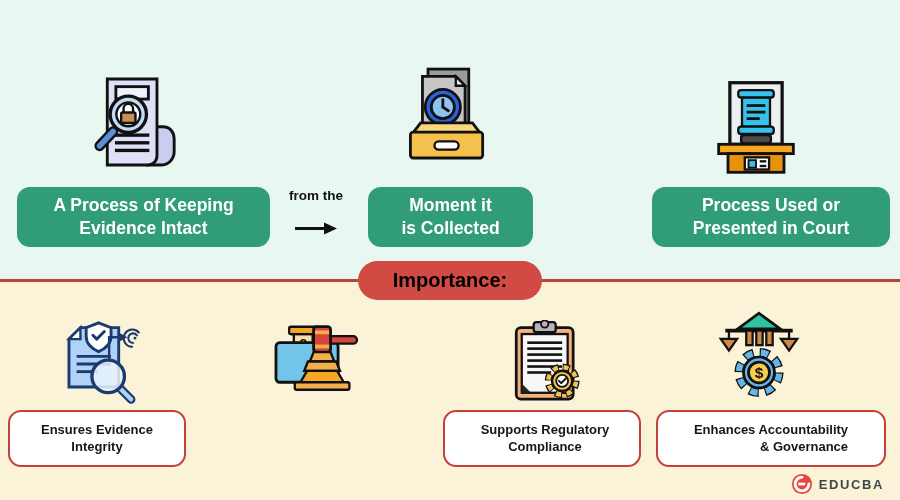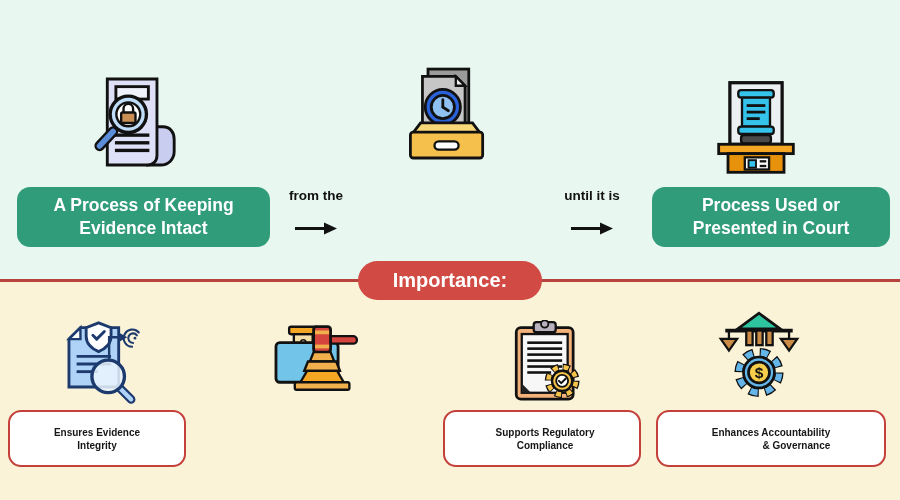--- a/index.html
+++ b/index.html
@@ -26,27 +26,27 @@
     white-space:pre-line;padding:6px 8px;
   }
   .connector{
     position:absolute;top:188px;width:78px;display:flex;flex-direction:column;
     align-items:center;gap:19px;
   }
   .connector .lbl{font-size:13.5px;font-weight:600;color:#111;white-space:nowrap;}
   .pill{
     position:absolute;left:358px;top:261px;width:184px;height:39px;
     background:#D14B44;border-radius:20px;display:flex;align-items:center;justify-content:center;
-    color:#ffffff;font-size:20px;font-weight:800;z-index:3;
+    color:#000000;font-size:20px;font-weight:800;z-index:3;
   }
   .imp-box{
     position:absolute;top:410px;height:57px;background:#ffffff;
     border:2.5px solid #C4403A;border-radius:13px;
     display:flex;align-items:center;justify-content:center;text-align:center;
-    color:#161616;font-size:10px;font-weight:700;line-height:1.3;white-space:pre-line;
+    color:#161616;font-size:13px;font-weight:700;line-height:1.3;white-space:pre-line;
     padding:0 6px;
   }
   .brand{
     position:absolute;right:16px;bottom:5px;display:flex;align-items:center;gap:6px;
   }
   .brand .brand-text{
     color:#3E474C;font-size:13px;font-weight:600;letter-spacing:1.6px;
   }
   svg{display:block;}
 </style>
@@ -106,34 +106,27 @@
       <rect x="15" y="78" width="60" height="20" fill="#E8920C" stroke="#111" stroke-width="3"></rect>
       <rect x="33" y="82" width="26" height="13" fill="#FFFFFF" stroke="#111" stroke-width="2.5"></rect>
       <rect x="37" y="85" width="8" height="8" fill="#35C3EB" stroke="#111" stroke-width="2"></rect>
       <rect x="49" y="85" width="7" height="2.5" fill="#111"></rect>
       <rect x="49" y="90" width="7" height="2.5" fill="#111"></rect>
     </svg>
   </div>
 
   <div class="step-btn" style="left:17px;width:253px;">A Process of Keeping
 Evidence Intact</div>
+  <div class="step-btn" style="left:368px;width:165px;">Moment it
+is Collected</div>
   <div class="step-btn" style="left:652px;width:238px;">Process Used or
 Presented in Court</div>
 
   <div class="connector" style="left:277px;">
     <span class="lbl">from the</span>
-    <span>
-      <svg width="42" height="13" viewBox="0 0 42 13">
-        <line x1="0" y1="6.5" x2="30" y2="6.5" stroke="#111" stroke-width="3"></line>
-        <path d="M29 0.5 L42 6.5 L29 12.5 z" fill="#111"></path>
-      </svg>
-    </span>
-  </div>
-  <div class="connector" style="left:553px;">
-    <span class="lbl">until it is</span>
     <span>
       <svg width="42" height="13" viewBox="0 0 42 13">
         <line x1="0" y1="6.5" x2="30" y2="6.5" stroke="#111" stroke-width="3"></line>
         <path d="M29 0.5 L42 6.5 L29 12.5 z" fill="#111"></path>
       </svg>
     </span>
   </div>
 
   <div class="pill">Importance:</div>
 
@@ -216,14 +209,24 @@
     </svg>
   </div>
 
   <div class="imp-box" style="left:8px;width:178px;">Ensures Evidence
 Integrity</div>
   <div class="imp-box" style="left:443px;width:198px;padding-left:12px;">Supports Regulatory
 Compliance</div>
   <div class="imp-box" style="left:656px;width:230px;text-align:right;">Enhances Accountability
 &amp; Governance</div>
 
+  <div class="brand">
+    <span>
+      <svg width="22" height="22" viewBox="0 0 24 24">
+        <circle cx="12" cy="12" r="11" fill="#E8453C"></circle>
+        <path d="M12 4.5 a7.5 7.5 0 1 0 7.5 7.5" stroke="#FFFFFF" stroke-width="3.2" fill="none" stroke-linecap="round"></path>
+        <line x1="8" y1="12" x2="15.5" y2="12" stroke="#FFFFFF" stroke-width="3"></line>
+      </svg>
+    </span>
+    <span class="brand-text">EDUCBA</span>
+  </div>
 
 </div>
 
 </body></html>

